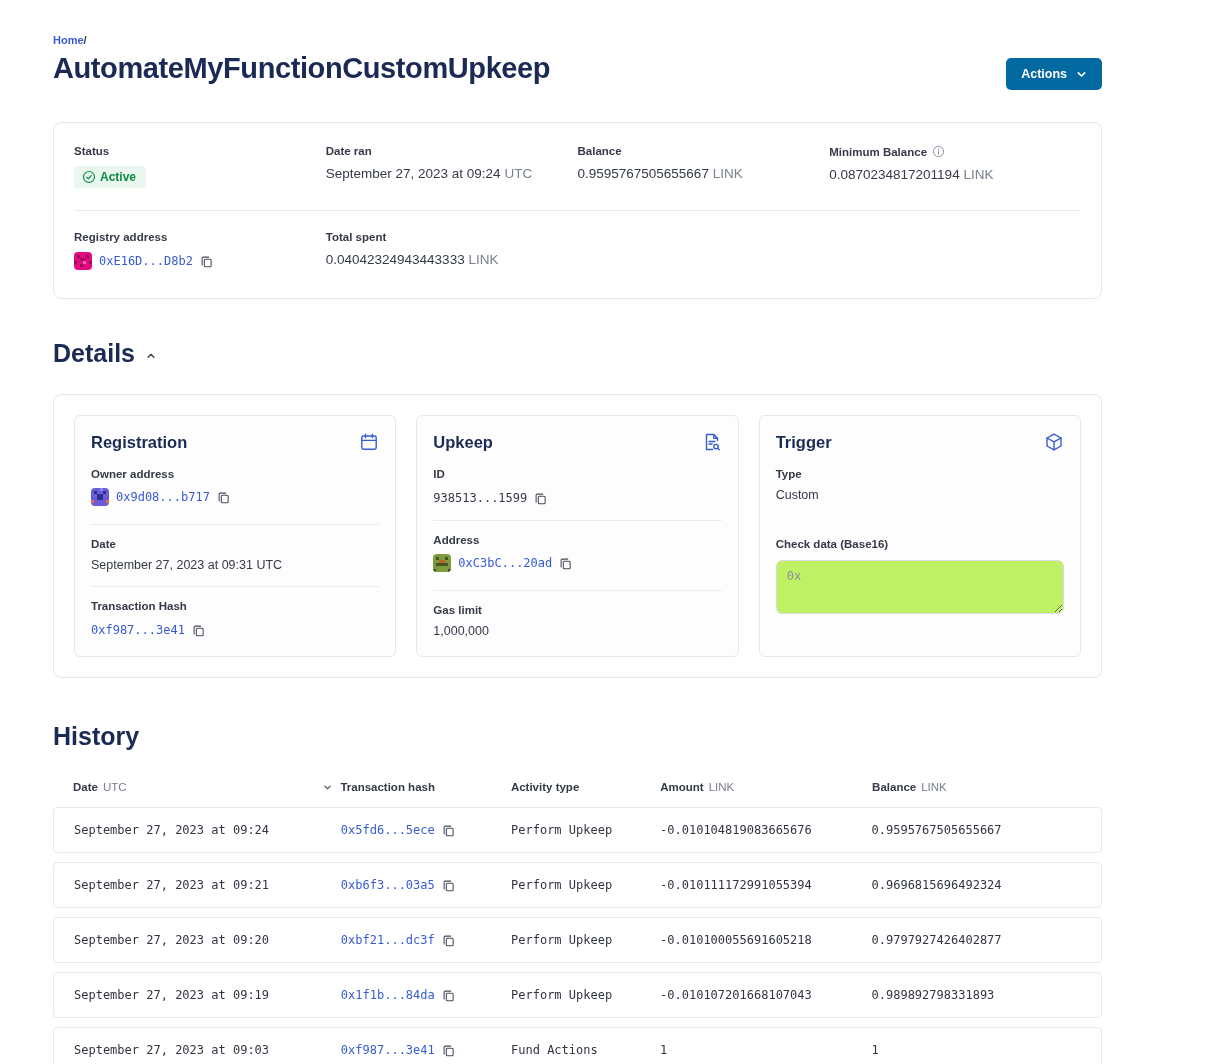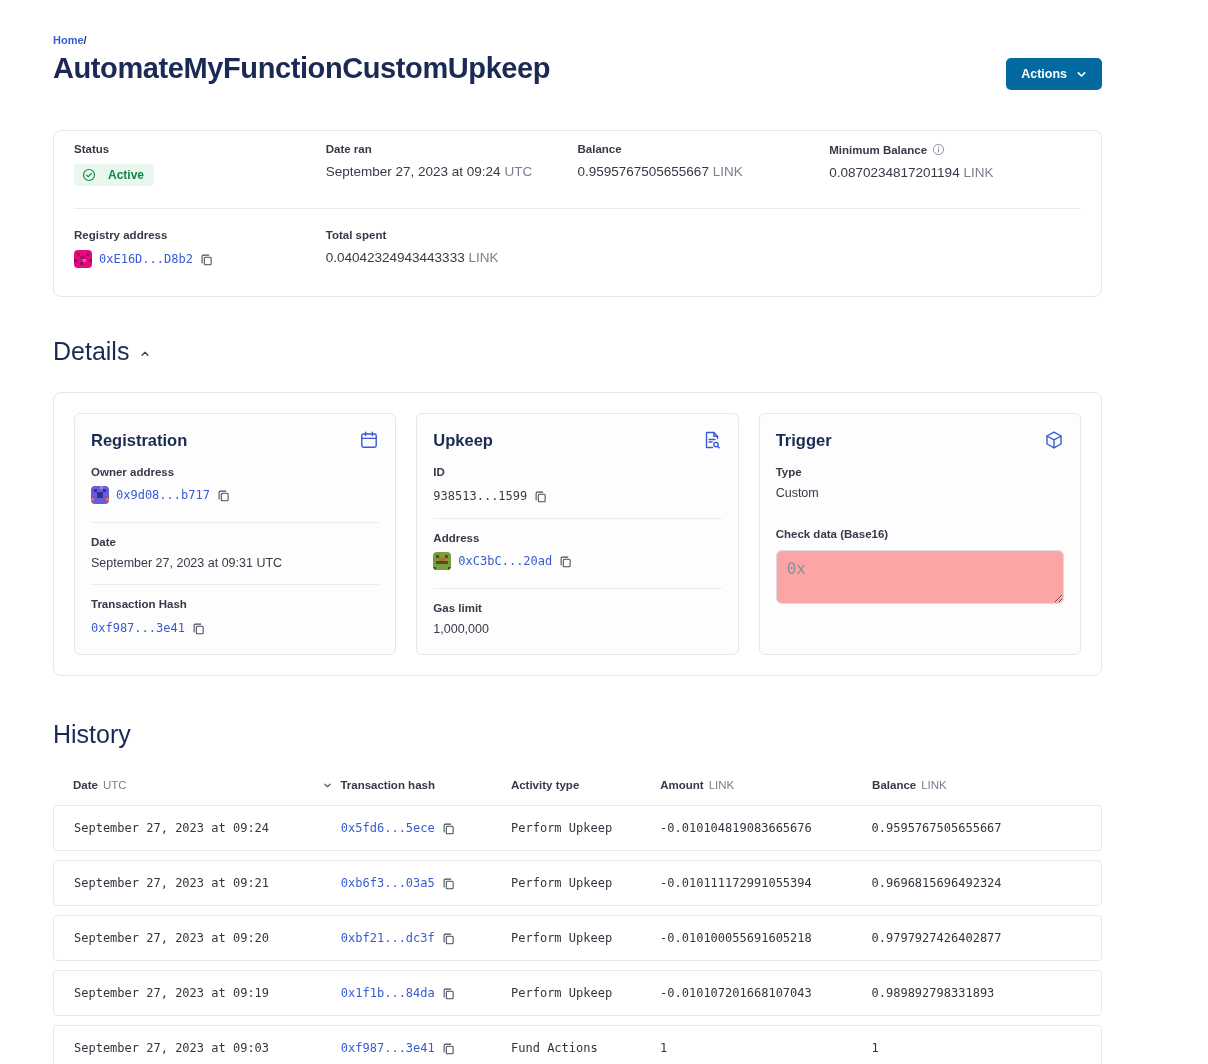--- a/index.html
+++ b/index.html
@@ -4,54 +4,54 @@
 <style>
   *{box-sizing:border-box;margin:0;padding:0}
   html,body{background:#ffffff}
   body{width:1208px;font-family:"Liberation Sans",sans-serif;color:#353a47;-webkit-font-smoothing:antialiased}
   .page{width:1049px;margin-left:53px;padding-top:34px;padding-bottom:20px}
 
   
   .breadcrumb{font-size:11px;font-weight:700;margin-bottom:6px;display:flex;gap:0;align-items:center}
   .breadcrumb a{color:#375BD2;text-decoration:none;cursor:pointer}
   .breadcrumb .sep{color:#353a47}
-  .title-row{display:flex;justify-content:space-between;align-items:flex-start;margin-bottom:40px}
+  .title-row{display:flex;justify-content:space-between;align-items:flex-start;margin-bottom:32px}
   h1{font-size:29px;font-weight:700;color:#1b2a55;letter-spacing:-0.4px}
   .actions-btn{display:inline-flex;align-items:center;gap:9px;background:#0369a1;color:#fff;border:none;border-radius:5px;padding:9px 15px;font-size:12.5px;font-weight:700;font-family:inherit;cursor:pointer;margin-top:6px}
 
   
   .card{border:1px solid #e5e7ec;border-radius:8px;background:#fff}
-  .summary-card{padding:12px 20px 24px;margin-bottom:34px}
+  .summary-card{padding:22px 20px 24px;margin-bottom:34px}
   .sum-grid{display:grid;grid-template-columns:1fr 1fr 1fr 1fr}
   .field-label{font-size:11.5px;font-weight:700;color:#353a47;margin-bottom:9px;display:flex;align-items:center;gap:5px}
   .field-value{font-size:13.5px;color:#353a47}
   .unit{color:#7a7f8c}
   .sum-divider{border:none;border-top:1px solid #e9eaee;margin:22px 0 20px}
 
-  .badge{display:inline-flex;align-items:center;gap:12px;background:#e9f7ee;color:#0f8a45;font-size:12px;font-weight:600;border-radius:4px;padding:4px 10px 4px 8px}
+  .badge{display:inline-flex;align-items:center;gap:4px;background:#e9f7ee;color:#0f8a45;font-size:12px;font-weight:600;border-radius:4px;padding:4px 10px 4px 8px}
 
   .addr{display:inline-flex;align-items:center;gap:7px}
   .addr a,.tx-link{color:#375BD2;text-decoration:none;font-family:"DejaVu Sans Mono",monospace;font-size:12px;cursor:pointer}
   .copy-btn{background:none;border:none;padding:0;cursor:pointer;display:inline-flex;align-items:center;color:#444b5a}
   .identicon{display:inline-flex;border-radius:4px;overflow:hidden;flex:0 0 auto}
 
   
-  .section-heading{font-size:25px;font-weight:400;color:#1b2a55;display:flex;align-items:center;gap:9px;margin-top:40px}
+  .section-heading{font-size:25px;font-weight:700;color:#1b2a55;display:flex;align-items:center;gap:9px;margin-top:40px}
   .caret-btn{background:none;border:none;cursor:pointer;display:inline-flex;padding:2px;margin-top:4px}
 
   
   .details-card{margin-top:26px;padding:20px;display:grid;grid-template-columns:1fr 1fr 1fr;gap:20px;margin-bottom:24px}
   .subcard{border:1px solid #e5e7ec;border-radius:6px;background:#fdfdfe;padding:16px 16px 18px}
   .subcard-header{display:flex;justify-content:space-between;align-items:center;margin-bottom:16px}
   .subcard-title{font-size:16.5px;font-weight:700;color:#1b2a55}
   .sub-divider{border:none;border-top:1px solid #ececf0;margin:14px 0 13px}
   .sub-label{font-size:11.5px;font-weight:700;color:#353a47;margin-bottom:8px}
   .sub-value{font-size:12.5px;color:#353a47}
   .mono{font-family:"DejaVu Sans Mono",monospace;font-size:12px}
-  textarea.checkdata{width:100%;height:54px;background:#fca5a5;border:1px solid #dadce2;border-radius:6px;resize:vertical;padding:8px 10px;font-family:"DejaVu Sans Mono",monospace;font-size:16px;color:#353a47;margin-top:2px}
+  textarea.checkdata{width:100%;height:54px;background:#bef264;border:1px solid #dadce2;border-radius:6px;resize:vertical;padding:8px 10px;font-family:"DejaVu Sans Mono",monospace;font-size:12px;color:#353a47;margin-top:2px}
   textarea.checkdata::placeholder{color:#8b909c}
 
   
   .history-heading{margin-top:44px}
   .thead{display:grid;grid-template-columns:26.5% 16.9% 14.8% 21% 20.8%;padding:0 20px;margin-top:30px;margin-bottom:14px}
   .th{font-size:11.5px;font-weight:700;color:#353a47;display:flex;align-items:center;gap:5px}
   .th-date{justify-content:space-between;padding-right:8px}
   .th-date .left{display:flex;align-items:center;gap:5px}
   .trow{display:grid;grid-template-columns:26.5% 16.9% 14.8% 21% 20.8%;align-items:center;border:1px solid #e7e9ee;border-radius:4px;padding:15px 20px;margin-bottom:9px;background:#fff}
   .td{font-size:12px;font-family:"DejaVu Sans Mono",monospace;color:#31353f;display:flex;align-items:center;gap:7px}
@@ -277,21 +277,21 @@
         <span class="subcard-title">Trigger</span>
         <span style="display:inline-flex">
           <svg width="20" height="20" viewBox="0 0 20 20" fill="none" stroke="#375BD2" stroke-width="1.4" stroke-linecap="round" stroke-linejoin="round">
               <path d="M10 2.2 17 6v8l-7 3.8L3 14V6z"></path>
               <path d="M3 6l7 3.8L17 6M10 9.8v8"></path>
             </svg>
         </span>
       </div>
       <div class="sub-label">Type</div>
       <div class="sub-value">Custom</div>
-      <div class="sub-label" style="margin-top:28px">Check data (Base16)</div>
+      <div class="sub-label" style="margin-top:36px">Check data (Base16)</div>
       <textarea class="checkdata" readonly="" placeholder="0x" style=""></textarea>
     </div>
   </section>
 
   <h2 class="section-heading history-heading">
     <span>History</span>
   </h2>
 
   <div class="table">
     <div class="thead">

